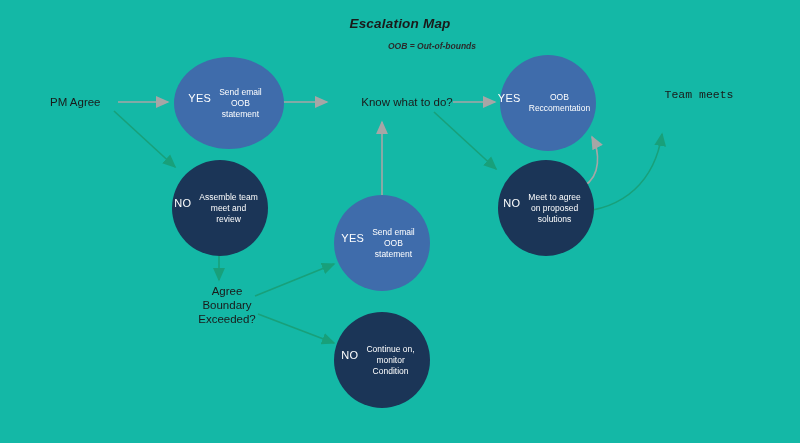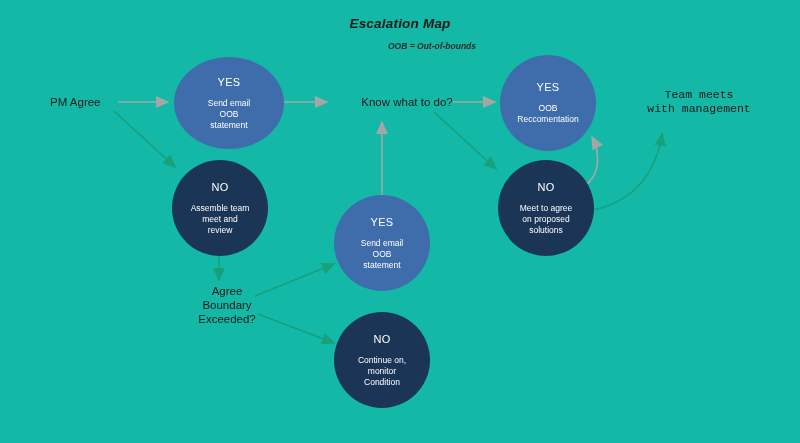--- a/index.html
+++ b/index.html
@@ -44,21 +44,21 @@
     font-size: 8.5px;
     font-weight: bold;
     font-style: italic;
     color: #2b2b2b;
     margin-left: 32px;
   }
   .node {
     position: absolute;
     border-radius: 50%;
     display: flex;
-    flex-direction: column;
+    flex-direction: row;
     align-items: center;
     justify-content: center;
     color: #ffffff;
     text-align: center;
     box-sizing: border-box;
   }
   .node .head {
     font-size: 11px;
     line-height: 13px;
     margin-bottom: 9px;
@@ -124,21 +124,20 @@
   <div class="label left" style="left:50px; top:95px; width:70px;">
     <span>PM Agree</span>
   </div>
 
   <div class="label" style="left:342px; top:95px; width:130px;">
     <span>Know what to do?</span>
   </div>
 
   <div class="label" style="left:616px; top:88px; width:166px;font-family:Liberation Mono, monospace;">
     <div>Team meets</div>
-    <div>with management</div>
   </div>
 
   <div class="label" style="left:174px; top:284px; width:106px;">
     <div>Agree</div>
     <div>Boundary</div>
     <div>Exceeded?</div>
   </div>
 
   <div class="node blue" style="left:174px; top:57px; width:110px; height:92px;">
     <div class="head">YES</div>

